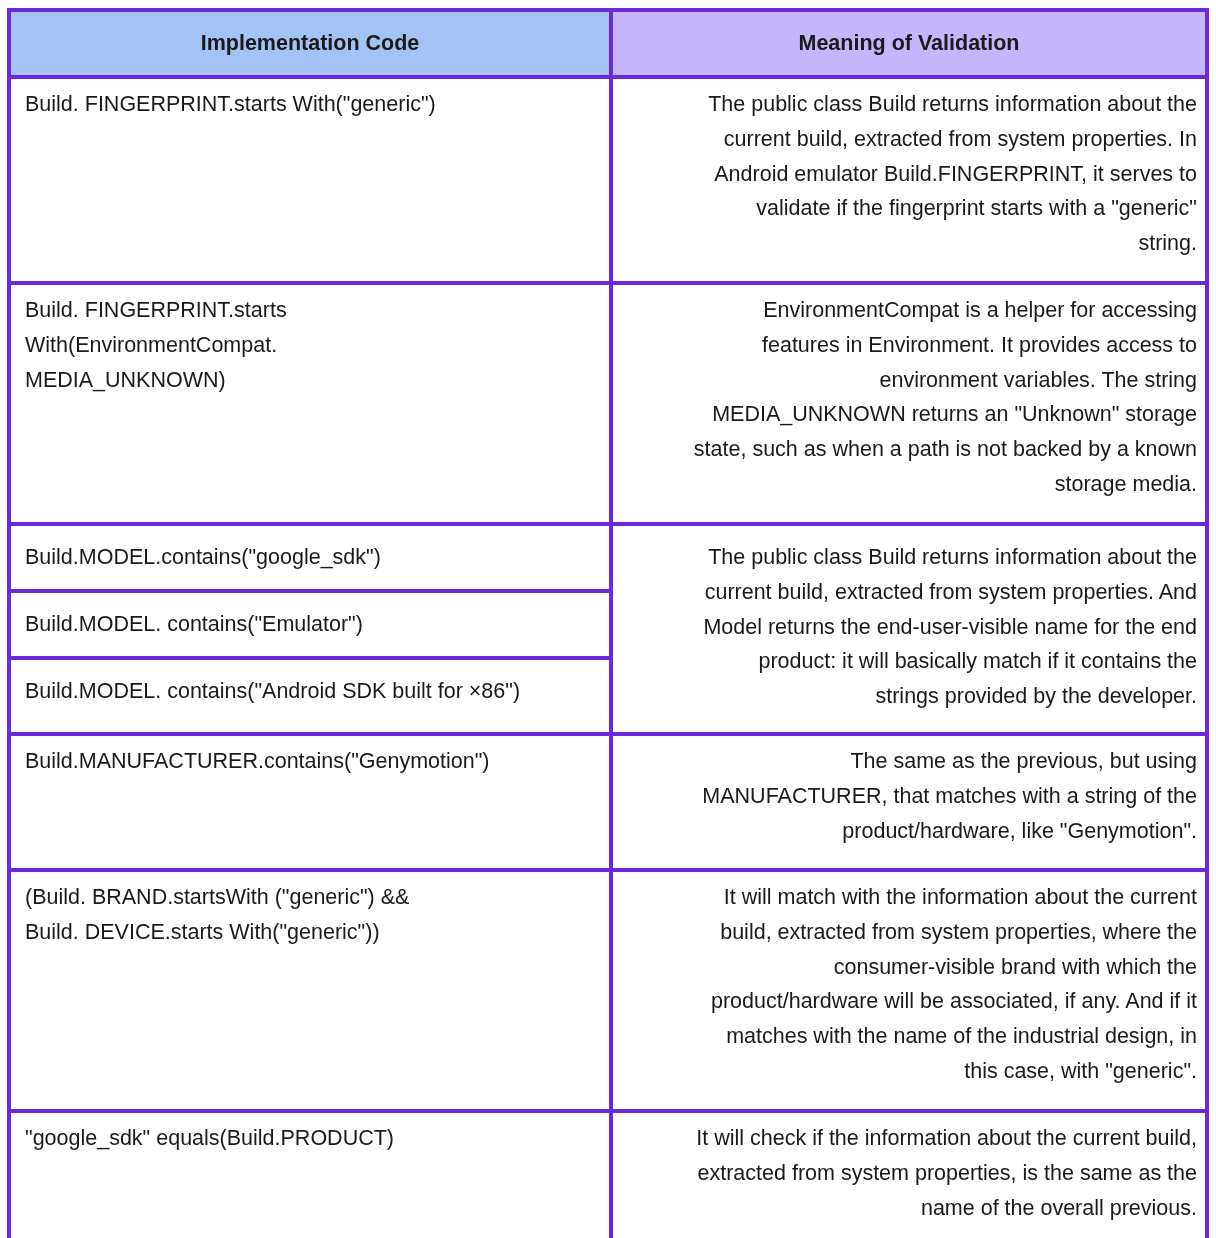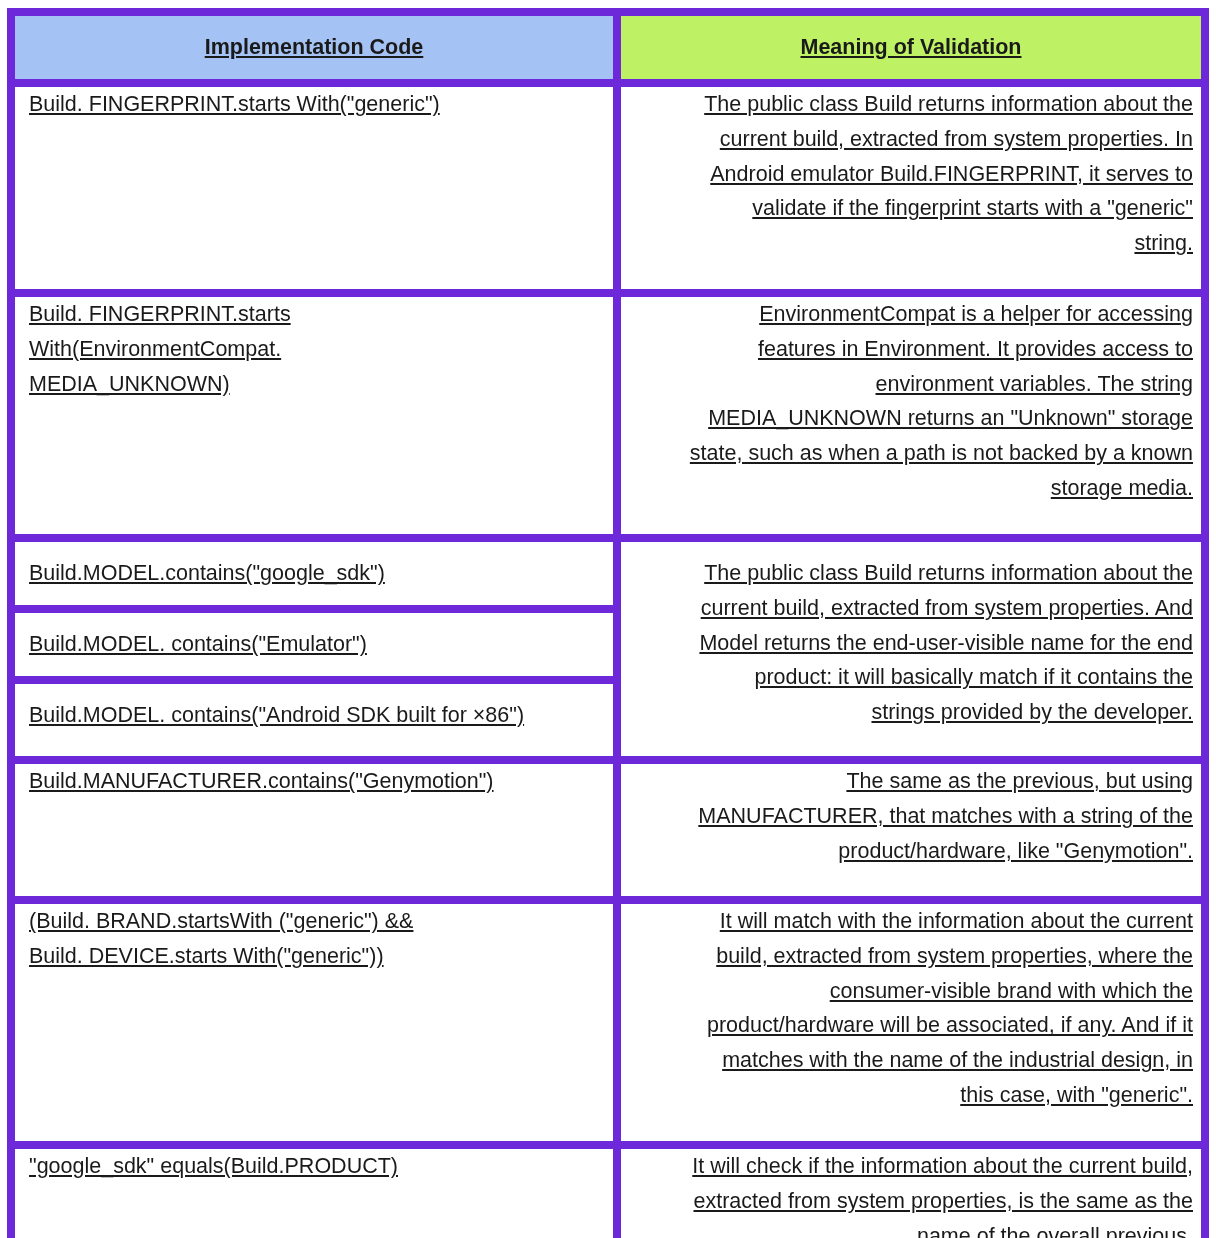--- a/index.html
+++ b/index.html
@@ -1,46 +1,46 @@
 <!DOCTYPE html>
 <html><head>
 <meta charset="utf-8">
 <style>
   html, body { margin: 0; padding: 0; background: #ffffff; }
   body { width: 1216px; height: 1238px; position: relative; overflow: hidden;
          font-family: "Liberation Sans", sans-serif; color: #1a1a1a; }
   table.vt { position: absolute; left: 7px; top: 8px; width: 1202px;
              border-collapse: collapse; table-layout: fixed; }
-  table.vt td, table.vt th { border: 8px solid #6d28d9; vertical-align: top;
-             font-size: 21.5px; line-height: 34.8px; padding: 0; text-decoration: underline; }
+  table.vt td, table.vt th { border: 4px solid #6d28d9; vertical-align: top;
+             font-size: 21.5px; line-height: 34.8px; padding: 0; }
   th { font-weight: bold; text-align: center; vertical-align: middle !important;
        height: 63px; font-size: 21.5px; }
   th.c1 { background: #a4c2f4; width: 598px; }
   th.c2 { background: #b6d7a8; }
-  td .cell { padding: 0 14px 0 15px; white-space: pre-line; }
+  td .cell { padding: 8px 14px 0 15px; white-space: pre-line; }
   td.code .cell { padding-left: 14px; }
   td.mean .cell { padding-left: 14px; padding-right: 8px; text-align: right; }
   tr.r1 td { height: 202px; }
   tr.r2 td { height: 237px; }
   tr.r3a td.code { height: 63px; }
   tr.r3b td.code { height: 63px; }
   tr.r3c td.code { height: 72px; }
   tr.r4 td { height: 132px; }
   tr.r5 td { height: 237px; }
   tr.r6 td { height: 132px; }
   tr.r3a td .cell, tr.r3b td.code .cell, tr.r3c td.code .cell { padding-top: 14px; }
 </style>
 </head>
 <body>
 
 <table class="vt">
   <thead>
     <tr>
       <th class="c1" style="background: rgb(164, 194, 244);">Implementation Code</th>
-      <th class="c2" style="background: #bef264;">Meaning of Validation</th>
+      <th class="c2" style="background: #c4b5fd;">Meaning of Validation</th>
     </tr>
   </thead>
   <tbody>
     <tr class="r1">
       <td class="code">
           <div class="cell">Build. FINGERPRINT.starts With("generic")</div>
         </td>
       <td class="mean">
           <div class="cell">The public class Build returns information about the
 current build, extracted from system properties. In

